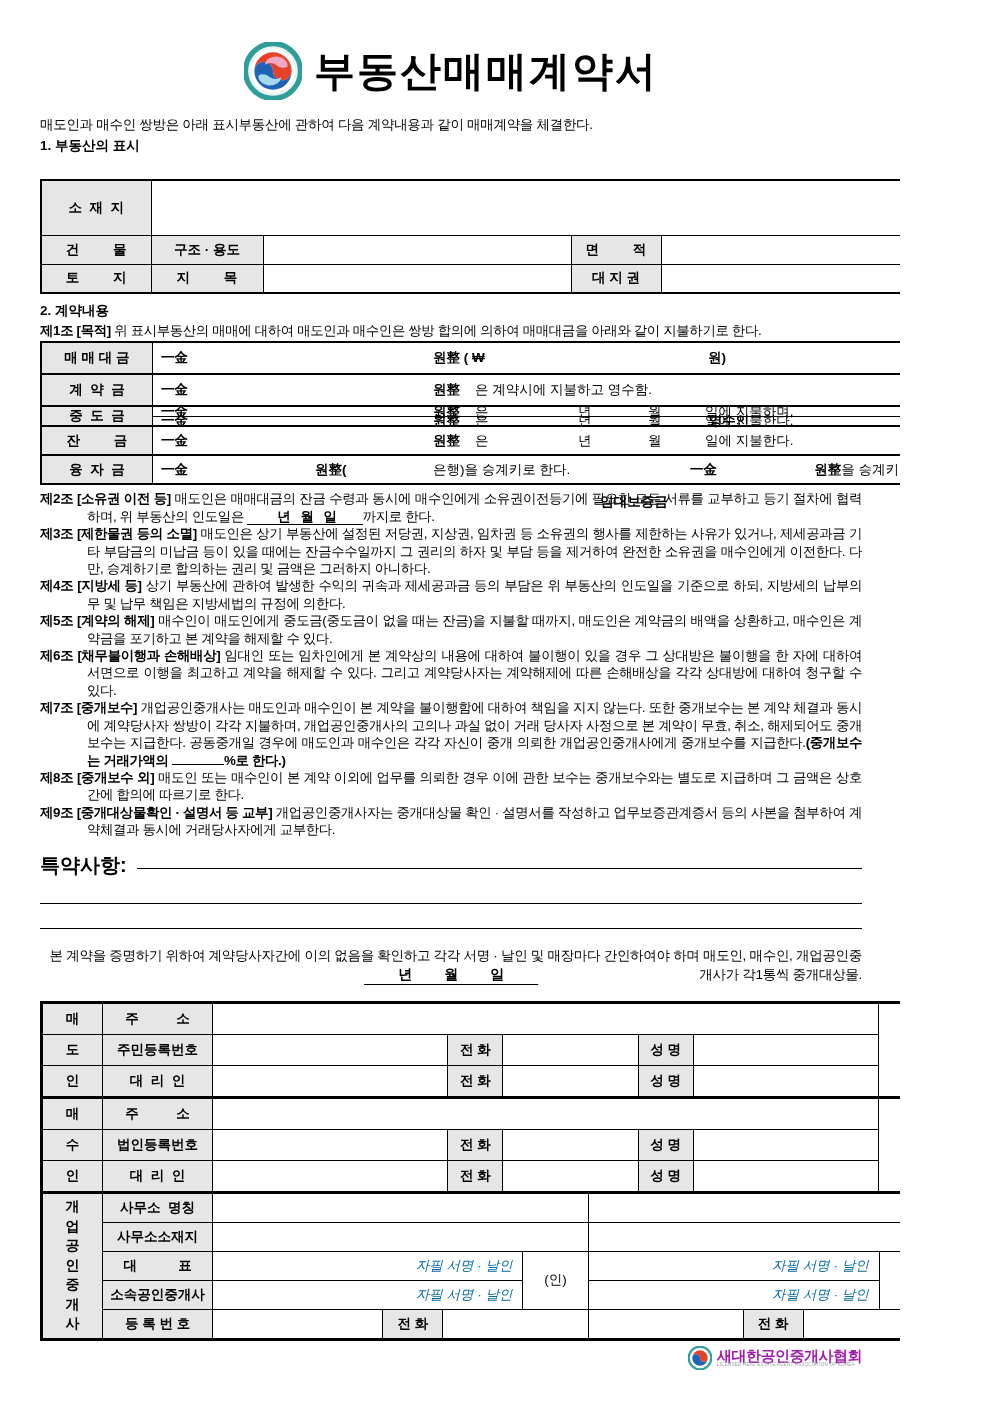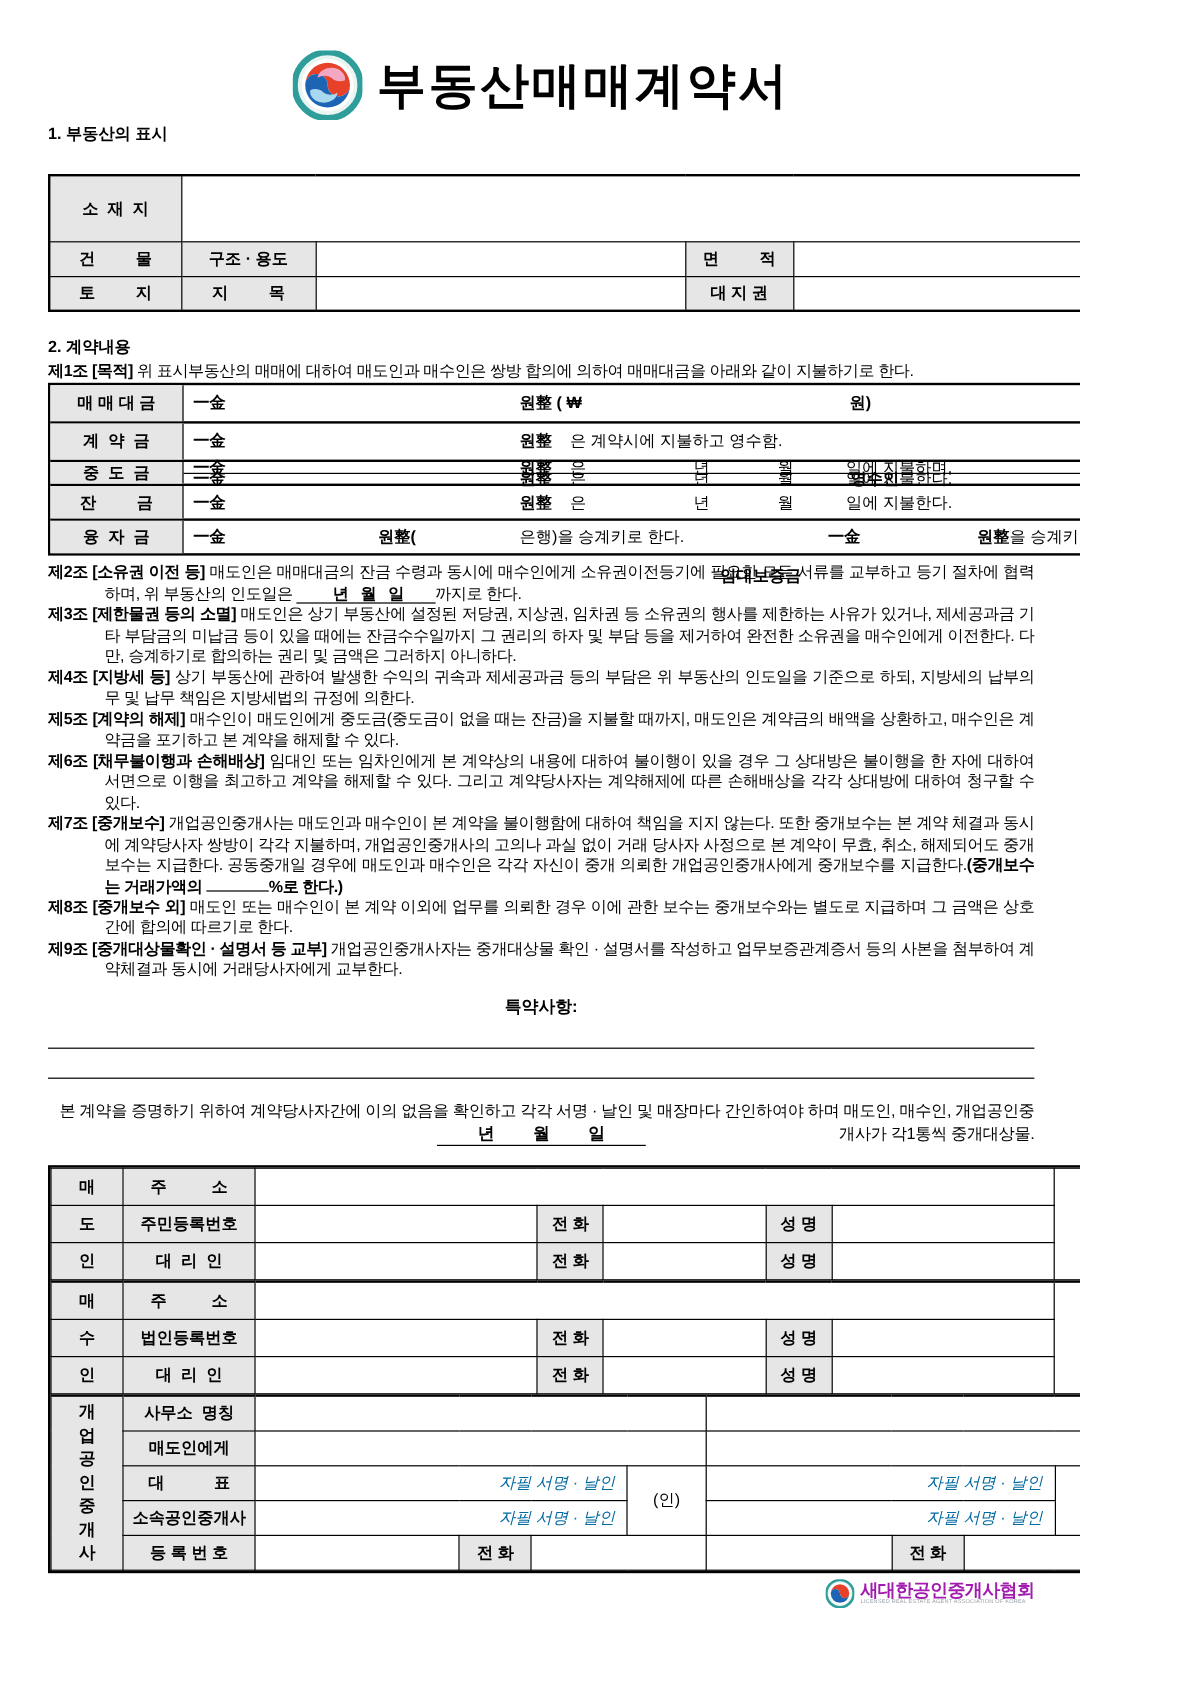--- a/index.html
+++ b/index.html
@@ -32,21 +32,21 @@
   .b{font-weight:bold;}
   .gbox{position:absolute;top:0;bottom:0;background:#e6e6e6;border-left:1px solid #000;border-right:1px solid #000;
         display:flex;align-items:center;justify-content:center;font-weight:bold;font-size:13.5px;margin-top:46px;}
   
   .articles{margin-top:5px;}
   .article{font-size:13.4px;line-height:17.4px;margin:0;text-align:justify;padding-left:47px;text-indent:-47px;
            letter-spacing:-0.35px;}
   .ublank{border-bottom:1.2px solid #000;white-space:pre;font-weight:bold;padding:0 26px 0 30px;}
   .ublank7{display:inline-block;width:52px;border-bottom:1.2px solid #000;height:12px;}
   
-  .special{display:flex;align-items:center;margin-top:13px;font-size:14px;flex-direction:column;}
+  .special{display:flex;align-items:flex-start;margin-top:13px;font-size:20px;}
   .speclabel{font-weight:bold;white-space:nowrap;}
   .fill{flex:1;border-bottom:1.2px solid #000;margin-left:10px;height:16px;}
   .fullline{border-bottom:1.2px solid #000;height:23px;margin-top:1px;}
   
   .closing{margin-top:17px;font-size:13.5px;line-height:19px;letter-spacing:-0.3px;text-align:right;}
   .closing2{position:relative;height:22px;}
   .cdate{position:absolute;left:50%;transform:translateX(-50%);font-weight:bold;border-bottom:1.5px solid #000;
          white-space:pre;padding:0 34px;font-size:14px;}
   
   .sigwrap{margin-top:14px;}
@@ -72,20 +72,21 @@
       <circle cx="28" cy="28" r="26.5" fill="#eaf5f2" stroke="#2f9e9b" stroke-width="5"></circle>
       <circle cx="28" cy="28" r="21" fill="#ffffff"></circle>
       <path d="M10,28 a18,18 0 0 1 36,0 a9,9 0 0 1 -18,0 a9,9 0 0 0 -18,0 z" fill="#e8412a"></path>
       <path d="M46,28 a18,18 0 0 1 -36,0 a9,9 0 0 1 18,0 a9,9 0 0 0 18,0 z" fill="#1e64b4"></path>
       <path d="M20,22 a11,9 0 0 1 22,2 a8,6 0 0 1 -11,-2 a8,6 0 0 0 -11,0 z" fill="#f2a7c3"></path>
       <path d="M36,34 a11,9 0 0 1 -22,-2 a8,6 0 0 1 11,2 a8,6 0 0 0 11,0 z" fill="#a8d8ef"></path>
     </svg>
     <div class="title">부동산매매계약서</div>
   </div>
 
+  <div class="intro">매도인과 매수인 쌍방은 아래 표시부동산에 관하여 다음 계약내용과 같이 매매계약을 체결한다.</div>
   <div class="sech">1. 부동산의 표시</div>
 
   <table class="bx">
     <colgroup>
         <col style="width:110px">
         <col style="width:112px">
         <col style="width:308px">
         <col style="width:90px">
         <col style="width:291px">
       </colgroup>
@@ -104,21 +105,21 @@
     <tr style="height:29px">
       <td class="g pre">토         지</td>
       <td class="g pre">지         목</td>
       <td class="v"></td>
       <td class="g pre">대 지 권</td>
       <td class="v m2">m²</td>
     </tr>
   </tbody>
     </table>
 
-  <div class="sech" style="margin-top:20px">2. 계약내용</div>
+  <div class="sech" style="margin-top:8px">2. 계약내용</div>
   <p class="article" style="padding-left:0;text-indent:0;margin:0 0 2px 0"><b>제1조 </b><b>[목적] </b><span>위 표시부동산의 매매에 대하여 매도인과 매수인은 쌍방 합의에 의하여 매매대금을 아래와 같이 지불하기로 한다.</span></p>
 
   <div class="ptable">
     <div class="prow">
       <div class="plabel">매 매 대 금</div>
       <div class="pcontent">
         <span class="pos b" style="left:8px">一金</span>
         <span class="pos b" style="left:280px">원整 ( ₩</span>
         <span class="pos b" style="left:555px">원)</span>
       </div>
@@ -304,21 +305,21 @@
 공
 인
 중
 개
 사</td>
         <td class="g pre">사무소  명칭</td>
         <td class="v" colspan="4"></td>
         <td class="v" colspan="4"></td>
       </tr>
       <tr>
-        <td class="g">매도인에게</td>
+        <td class="g">사무소소재지</td>
         <td class="v" colspan="4"></td>
         <td class="v" colspan="4"></td>
       </tr>
       <tr>
         <td class="g pre">대           표</td>
         <td class="v sig" colspan="3">자필 서명 · 날인</td>
         <td class="seal" rowspan="2">(인)</td>
         <td class="v sig" colspan="3">자필 서명 · 날인</td>
         <td class="seal" rowspan="2">(인)</td>
       </tr>

